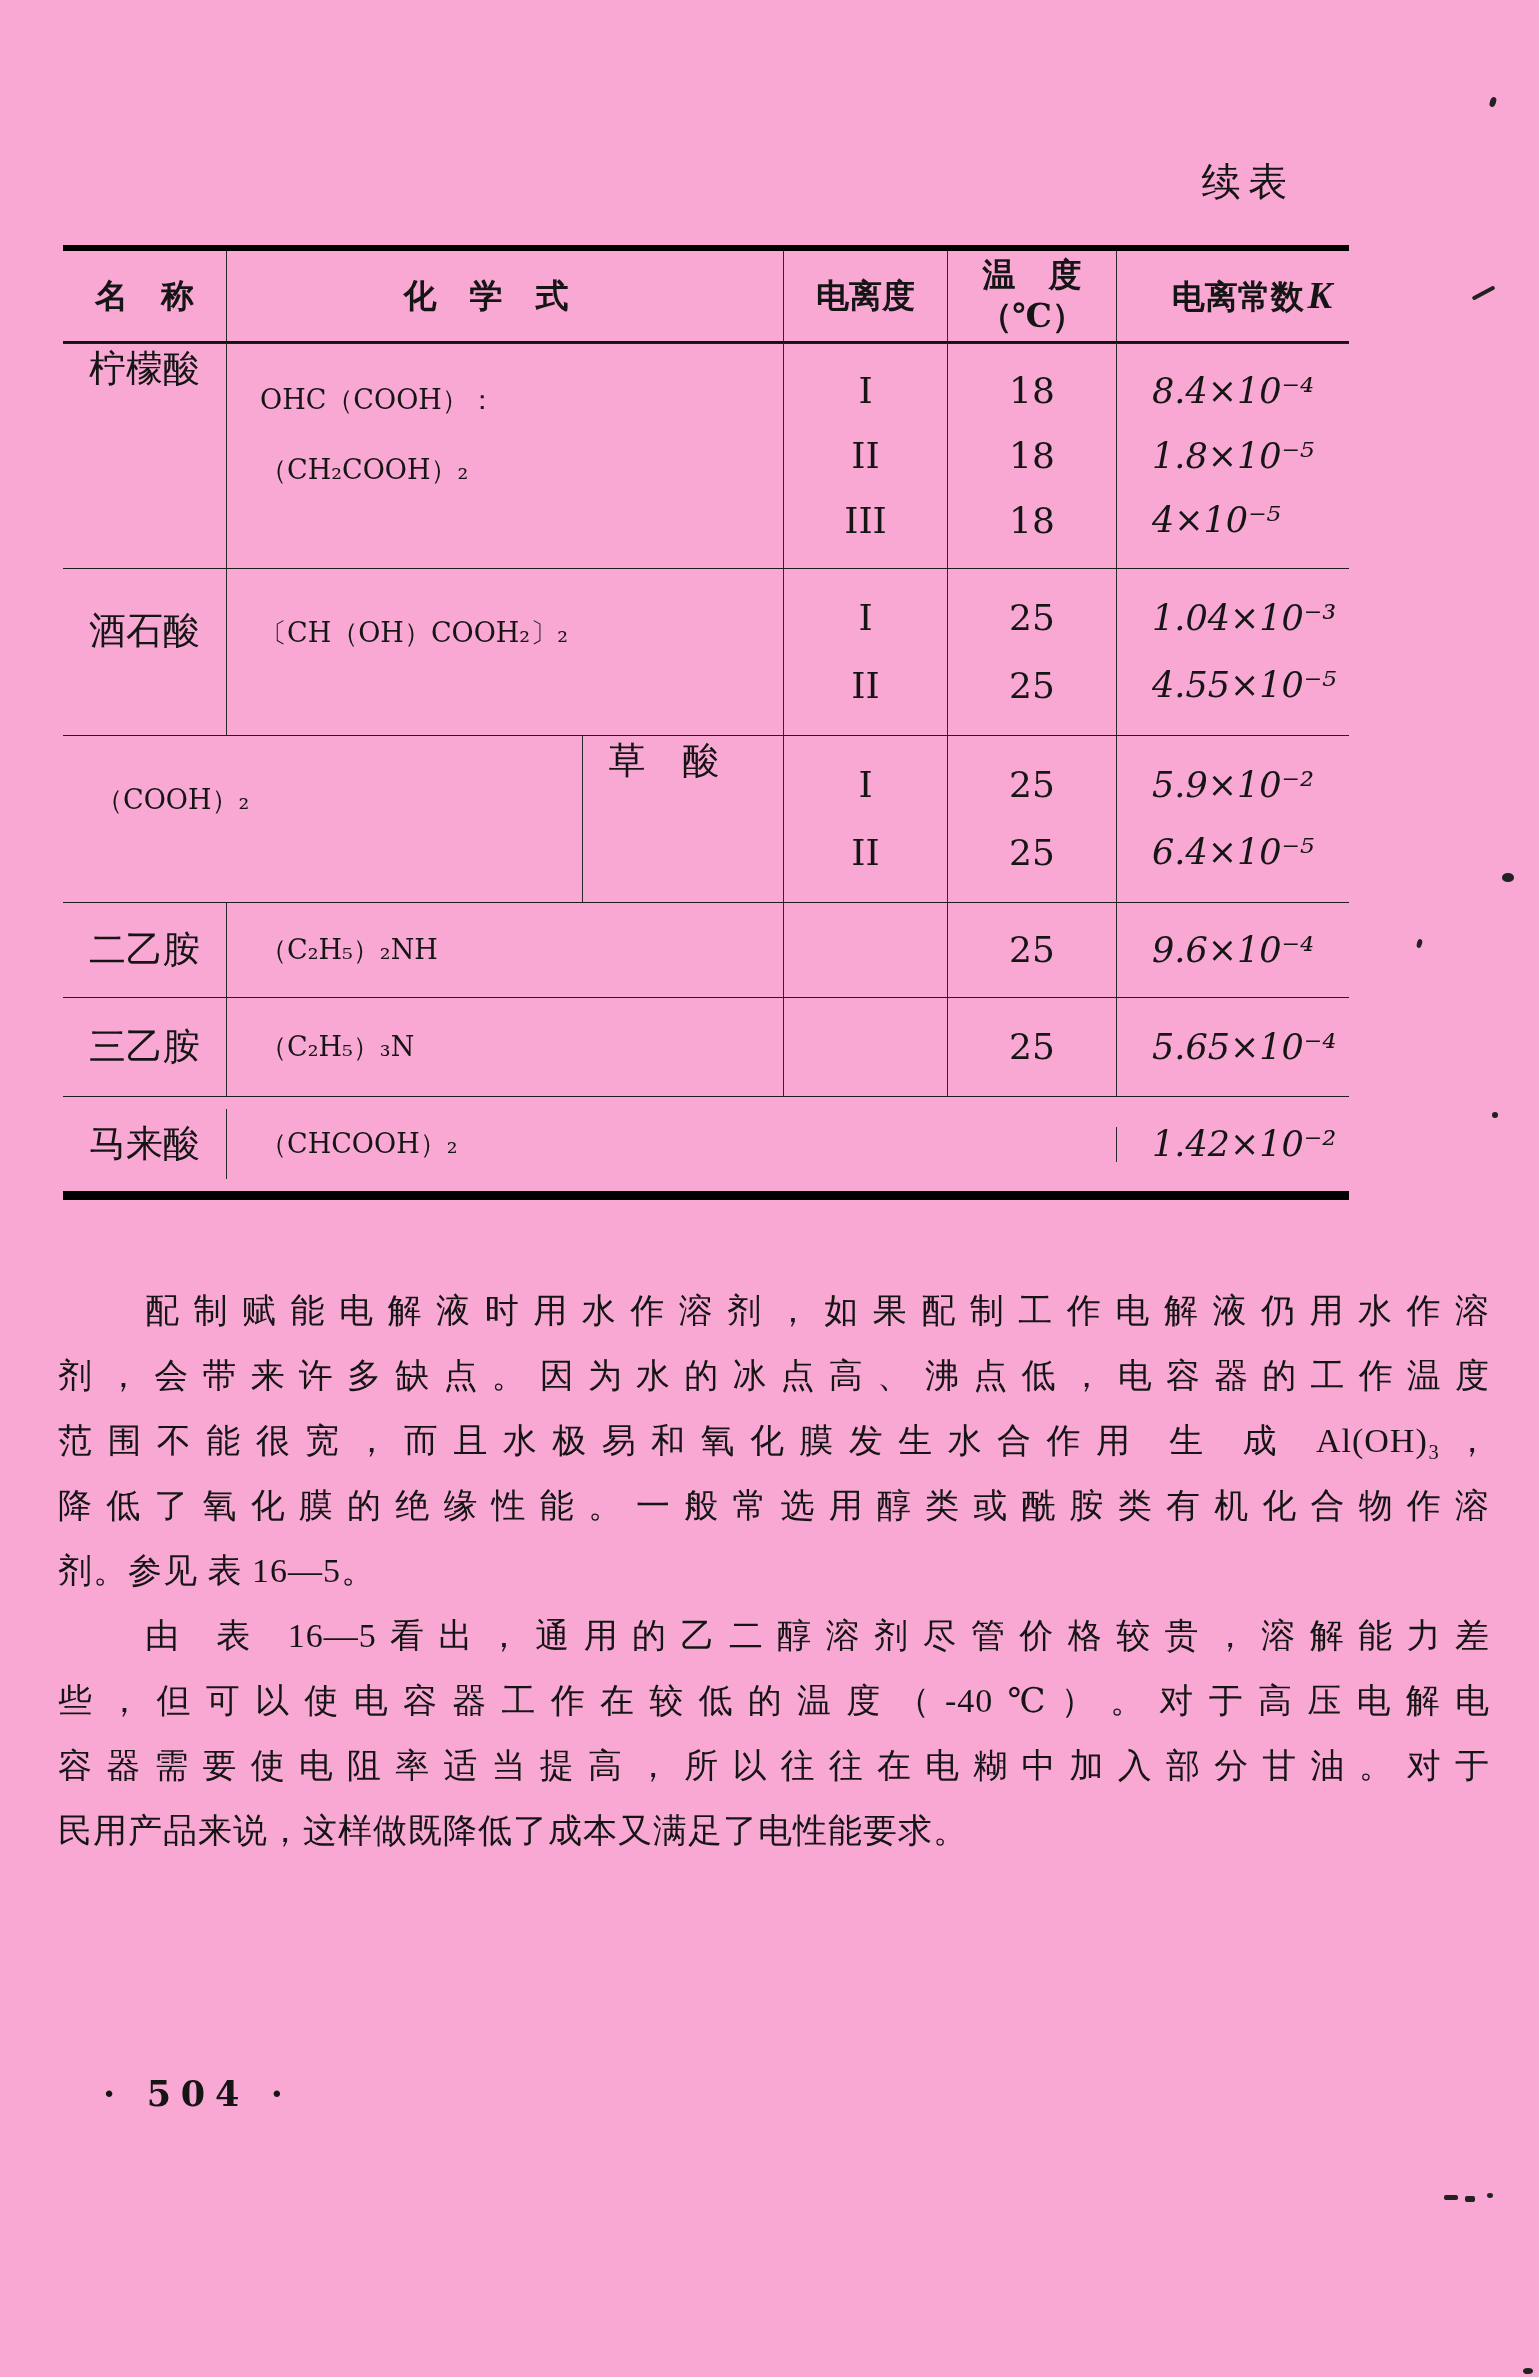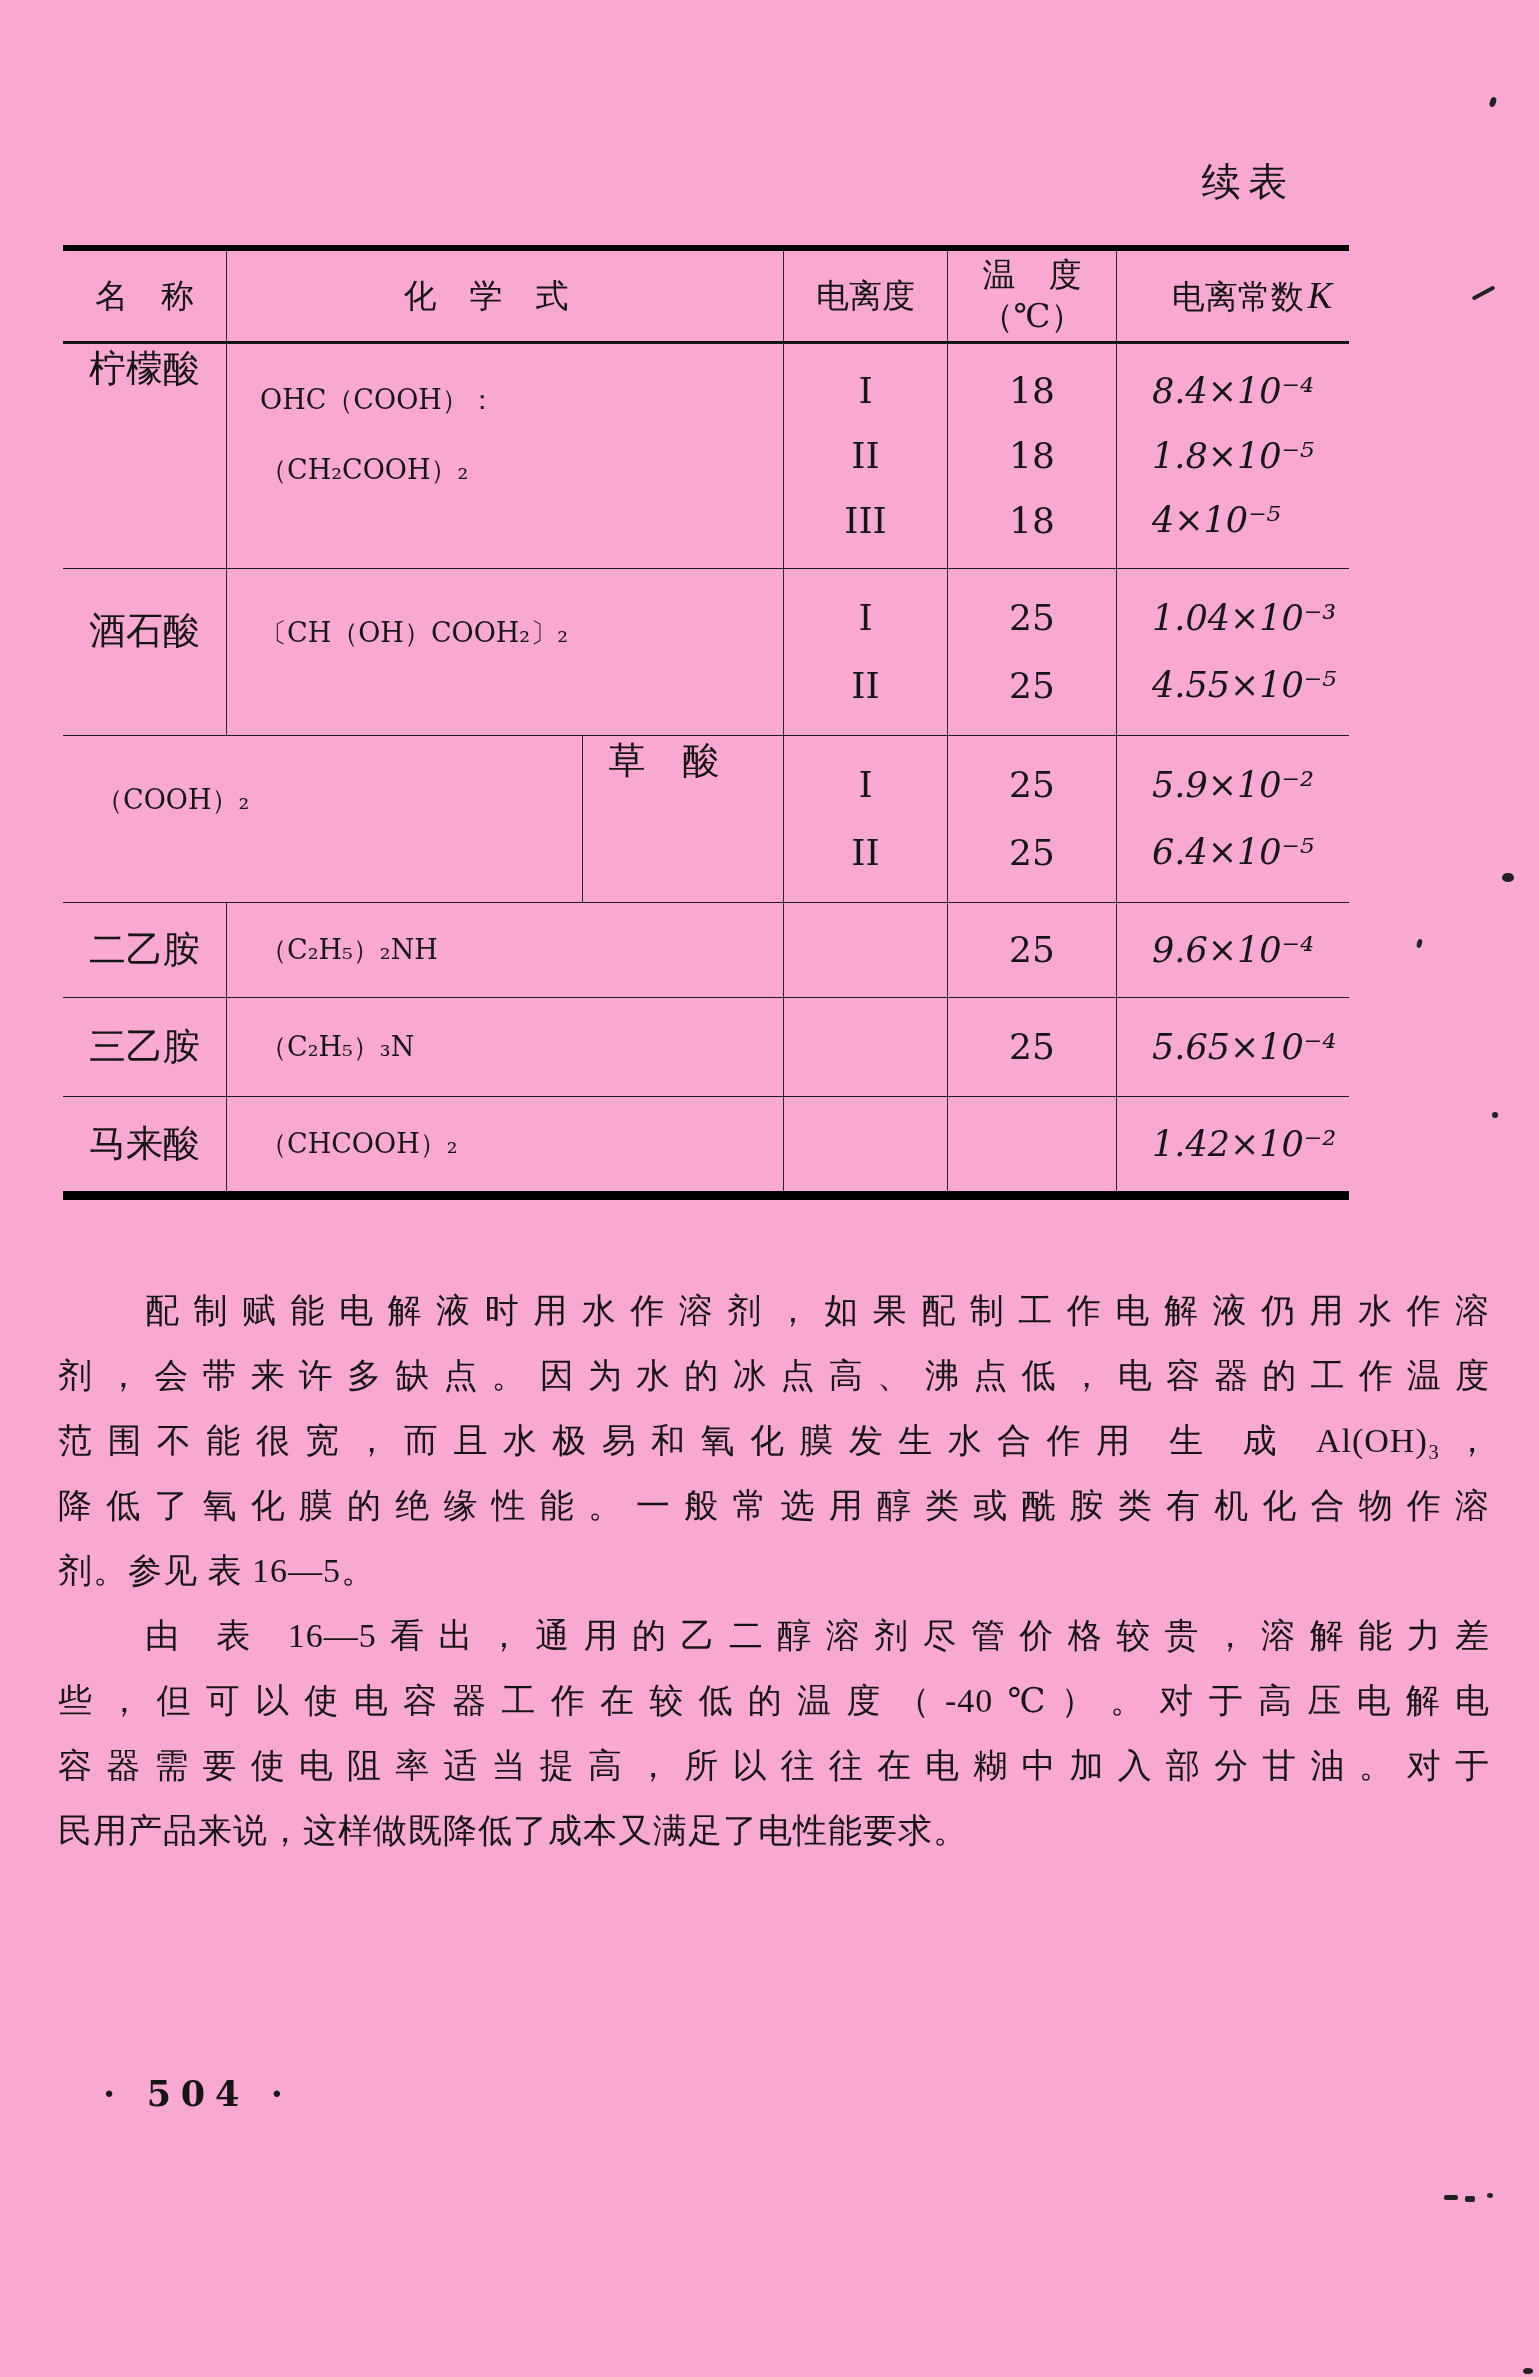--- a/index.html
+++ b/index.html
@@ -19,36 +19,36 @@
   }
   
   .dtable{
     position:absolute;left:63px;top:245px;width:1286px;
     border-top:6.8px solid #000;
     border-bottom:9.7px solid #000;
     box-sizing:content-box;
   }
   .trow{display:flex;width:100%;box-sizing:border-box;}
   .trow + .trow{border-top:1.9px solid #1d1d1d;}
-  .thead{border-bottom:2.9px solid #111;}
+  .thead{border-bottom:2.9px solid #111;font-weight:bold;}
   .cell{box-sizing:border-box;position:relative;}
   .cell + .cell{border-left:1.9px solid #2a2a2a;}
   .c-name{flex:0 0 163px;}
   .c-formula{flex:0 0 519px;}
   .c-deg{flex:0 0 164px;margin-left:38px;}
   .c-temp{flex:0 0 169px;}
   .c-k{flex:0 0 271px;}
   .hcell{
     display:flex;flex-direction:column;justify-content:center;align-items:center;
     font-size:33px;line-height:41px;text-align:center;
   }
   .kvar{font-size:37px;font-style:italic;margin-left:3.9px;}
   .h-row{height:92px;}
   .r1{height:225px;} .r2{height:167px;} .r3{height:167px;}
-  .r4{height:95px;}  .r5{height:99px;} .r6{height:95px;}
+  .r4{height:95px;}  .r5{height:99px;} .r6{height:95px;align-items:center;}
   .namecell{font-size:37px;text-align:center;}
   .v-top-30{}
   .v-top-38{padding-top:37px;}
   .v-center{display:flex;align-items:center;justify-content:center;}
   .formulacell{
     font-size:27px;
     font-family:"DejaVu Serif","DejaVu Sans",serif;
     padding-left:33px;
   }
   .formulacell .fline{line-height:70px;}

